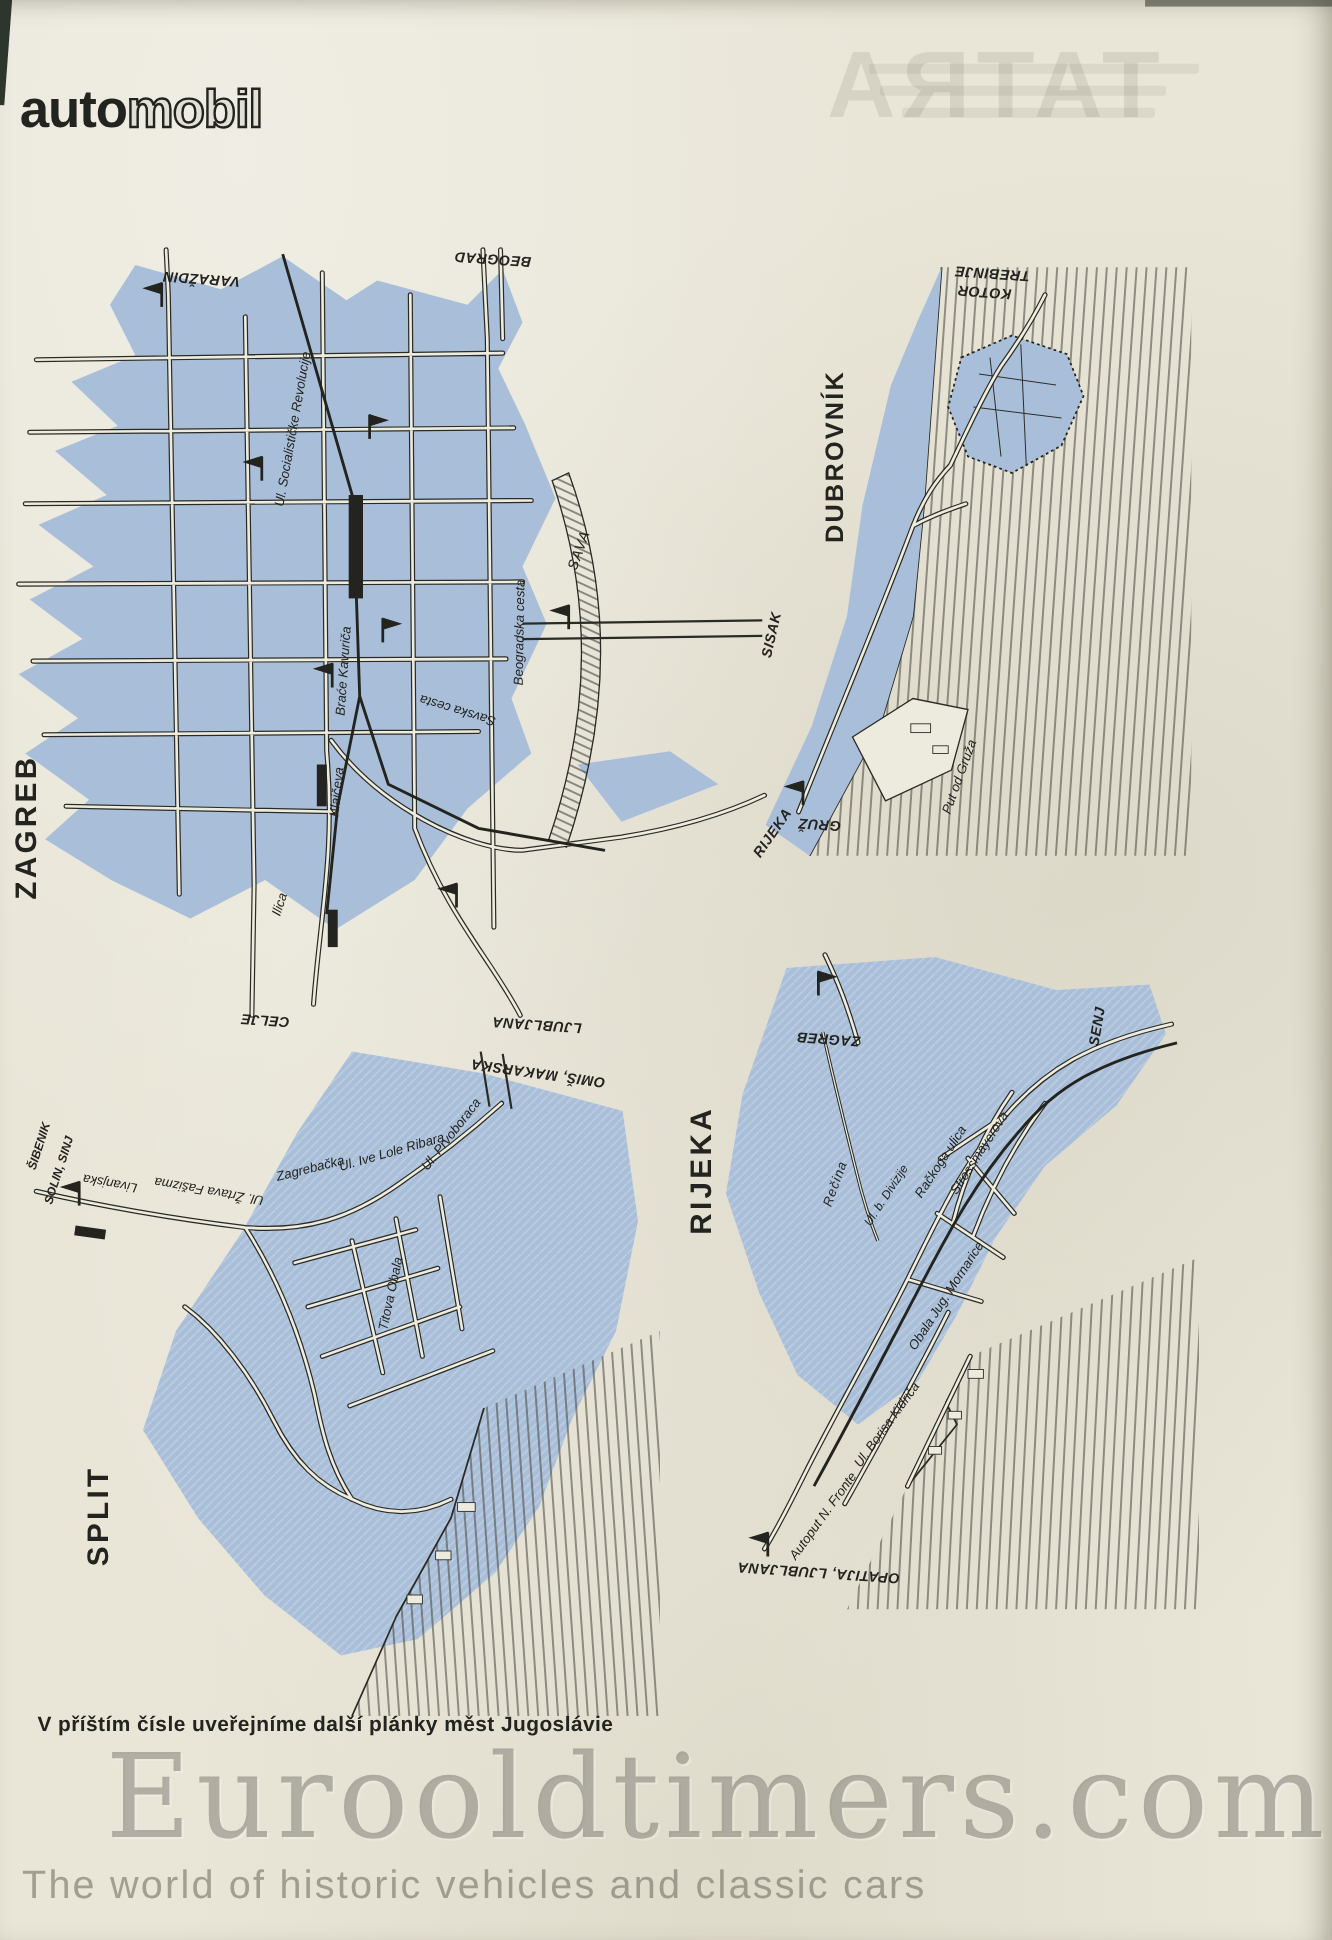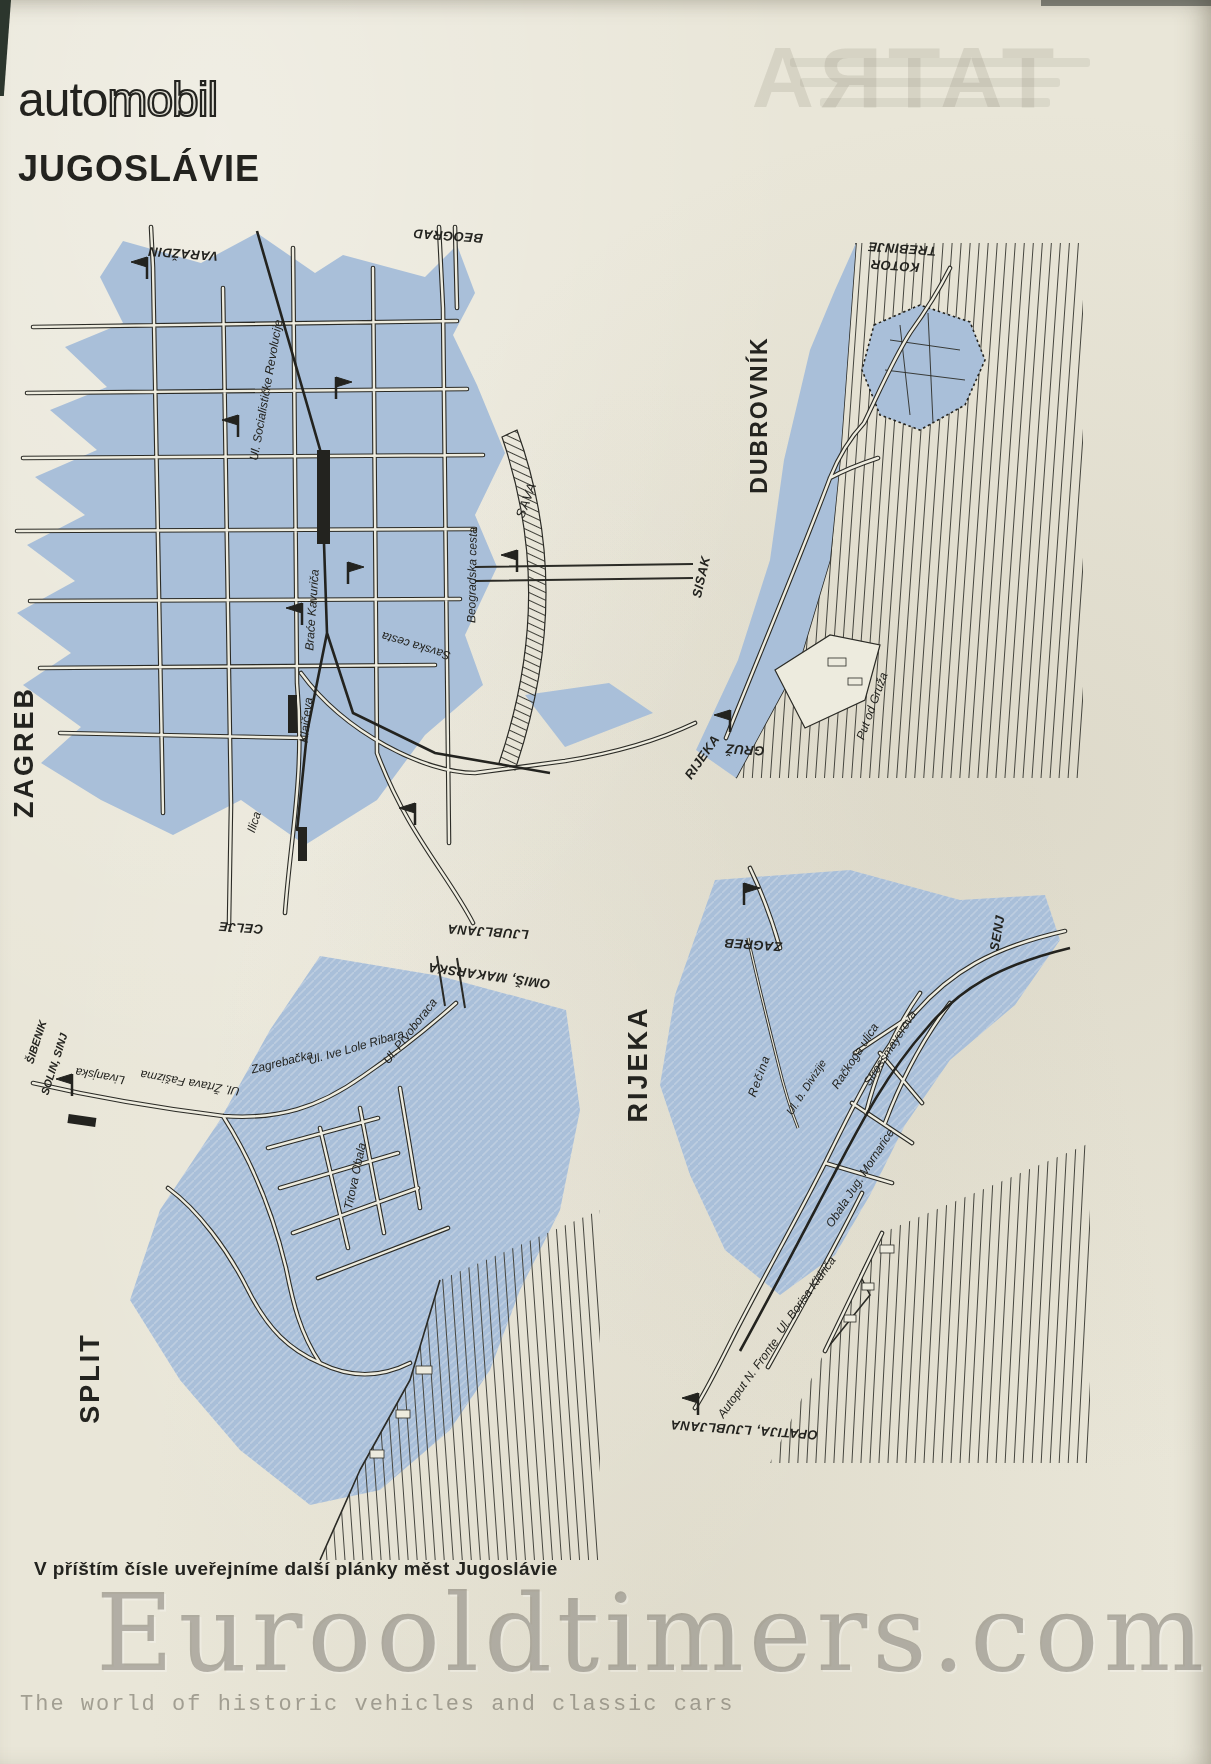--- a/index.html
+++ b/index.html
@@ -7,40 +7,40 @@
     position:relative;width:1211px;height:1764px;overflow:hidden;
     font-family:"Liberation Sans",sans-serif;color:#26261f;
     background:
       radial-gradient(ellipse at 18% 8%, rgba(255,255,255,0.30), transparent 42%),
       radial-gradient(ellipse at 85% 45%, rgba(176,168,146,0.20), transparent 50%),
       radial-gradient(ellipse at 40% 60%, rgba(255,255,255,0.15), transparent 45%),
       radial-gradient(ellipse at 55% 95%, rgba(188,181,158,0.22), transparent 55%),
       #e9e6d8;
     box-shadow: inset -20px 0 28px -14px rgba(95,88,70,0.45), inset 0 14px 22px -14px rgba(95,88,70,0.35);
   }
-  .logo{position:absolute;left:18px;top:76px;font-weight:normal;font-size:48px;letter-spacing:-1px;line-height:1;}
+  .logo{position:absolute;left:18px;top:76px;font-weight:bold;font-size:48px;letter-spacing:-1px;line-height:1;}
   .logo .solid{color:#23231f;}
   .logo .outline{color:rgba(0,0,0,0.05);-webkit-text-stroke:2.2px #23231f;}
   .page-title{position:absolute;left:18px;top:148px;font-size:36px;font-weight:bold;letter-spacing:1px;color:#23231f;}
   .map-label{position:absolute;white-space:nowrap;color:#23231f;transform-origin:center;}
   .lbl-city{font-size:27px;font-weight:bold;letter-spacing:3px;}
   .lbl-city-sm{font-size:23px;font-weight:bold;letter-spacing:2px;}
   .lbl-out{font-size:13px;font-weight:bold;font-style:italic;letter-spacing:0.5px;}
   .lbl-out-sm{font-size:11px;font-weight:bold;font-style:italic;}
   .lbl-street{font-size:12px;font-style:italic;}
   .lbl-river{font-size:13px;font-style:italic;letter-spacing:1px;}
   .caption{position:absolute;left:34px;top:1558px;font-size:19px;font-weight:bold;letter-spacing:0.4px;color:#23231f;z-index:6;}
   .watermark-main{
     position:absolute;left:4px;top:1572px;width:1205px;z-index:7;
     font-family:"DejaVu Serif",serif;font-size:106px;letter-spacing:5px;white-space:nowrap;
     color:rgba(104,100,90,0.45);text-shadow:2px 2px 0 rgba(255,255,255,0.25);text-align:right;
   }
   .watermark-sub{
     position:absolute;left:20px;top:1692px;z-index:7;
-    font-family:Liberation Mono, monospace;font-size:22px;letter-spacing:2px;
+    font-family:Liberation Sans, sans-serif;font-size:36px;letter-spacing:2px;
     color:rgba(104,100,90,0.55);
   }
   .bleedthrough{
     position:absolute;left:700px;top:28px;width:400px;text-align:center;
     font-size:86px;font-weight:bold;letter-spacing:6px;
     color:rgba(118,112,96,0.16);transform:scaleX(-1);
   }
   .bleed-bar{position:absolute;height:9px;background:rgba(118,112,96,0.12);border-radius:3px;}
   .edge-mark{position:absolute;left:0;top:0;width:11px;height:96px;background:#2c362d;clip-path:polygon(0 0,100% 0,35% 100%,0 100%);}
   .edge-top-right{position:absolute;right:0;top:0;width:170px;height:6px;background:rgba(45,50,44,0.55);}
@@ -60,21 +60,20 @@
   <div class="edge-top-right"></div>
 
   <div class="bleedthrough">TATRA</div>
   <div class="bleed-bar" style="left:790px;top:58px;width:300px;transform:scaleX(-1);"></div>
   <div class="bleed-bar" style="left:800px;top:78px;width:260px;"></div>
   <div class="bleed-bar" style="left:820px;top:98px;width:230px;"></div>
 
   <div class="logo">
     <span class="solid">auto</span><span class="outline">mobil</span>
   </div>
-  <div class="page-title">JUGOSLÁVIE</div>
 
   <svg style="left:5px;top:213px;" width="690" height="755" viewBox="0 0 690 755">
     <defs>
       <pattern id="zgHatch" width="7" height="7" patternUnits="userSpaceOnUse" patternTransform="rotate(25)">
         <path d="M0,3.5 H7" stroke="#3e3e37" stroke-width="1"></path>
       </pattern>
     </defs>
     <path fill="#a9bfd9" d="M118,28 L196,50 L252,20 L310,60 L338,42 L420,64 L452,32 L470,80 L448,122 L472,172 L500,240 L470,302 L492,354 L460,422 L478,472 L420,522 L372,587 L300,632 L236,587 L168,622 L96,587 L36,550 L76,514 L18,472 L66,440 L12,400 L70,368 L22,332 L80,302 L30,264 L92,237 L45,197 L102,174 L60,134 L118,110 L95,64 Z"></path>
     <path fill="#a9bfd9" d="M520,482 L604,470 L648,500 L560,534 Z"></path>
     <path fill="url(#zgHatch)" stroke="#2b2b26" stroke-width="1.2" d="M512,217 C550,322 552,432 510,557 L494,550 C534,432 532,327 497,224 Z"></path>

